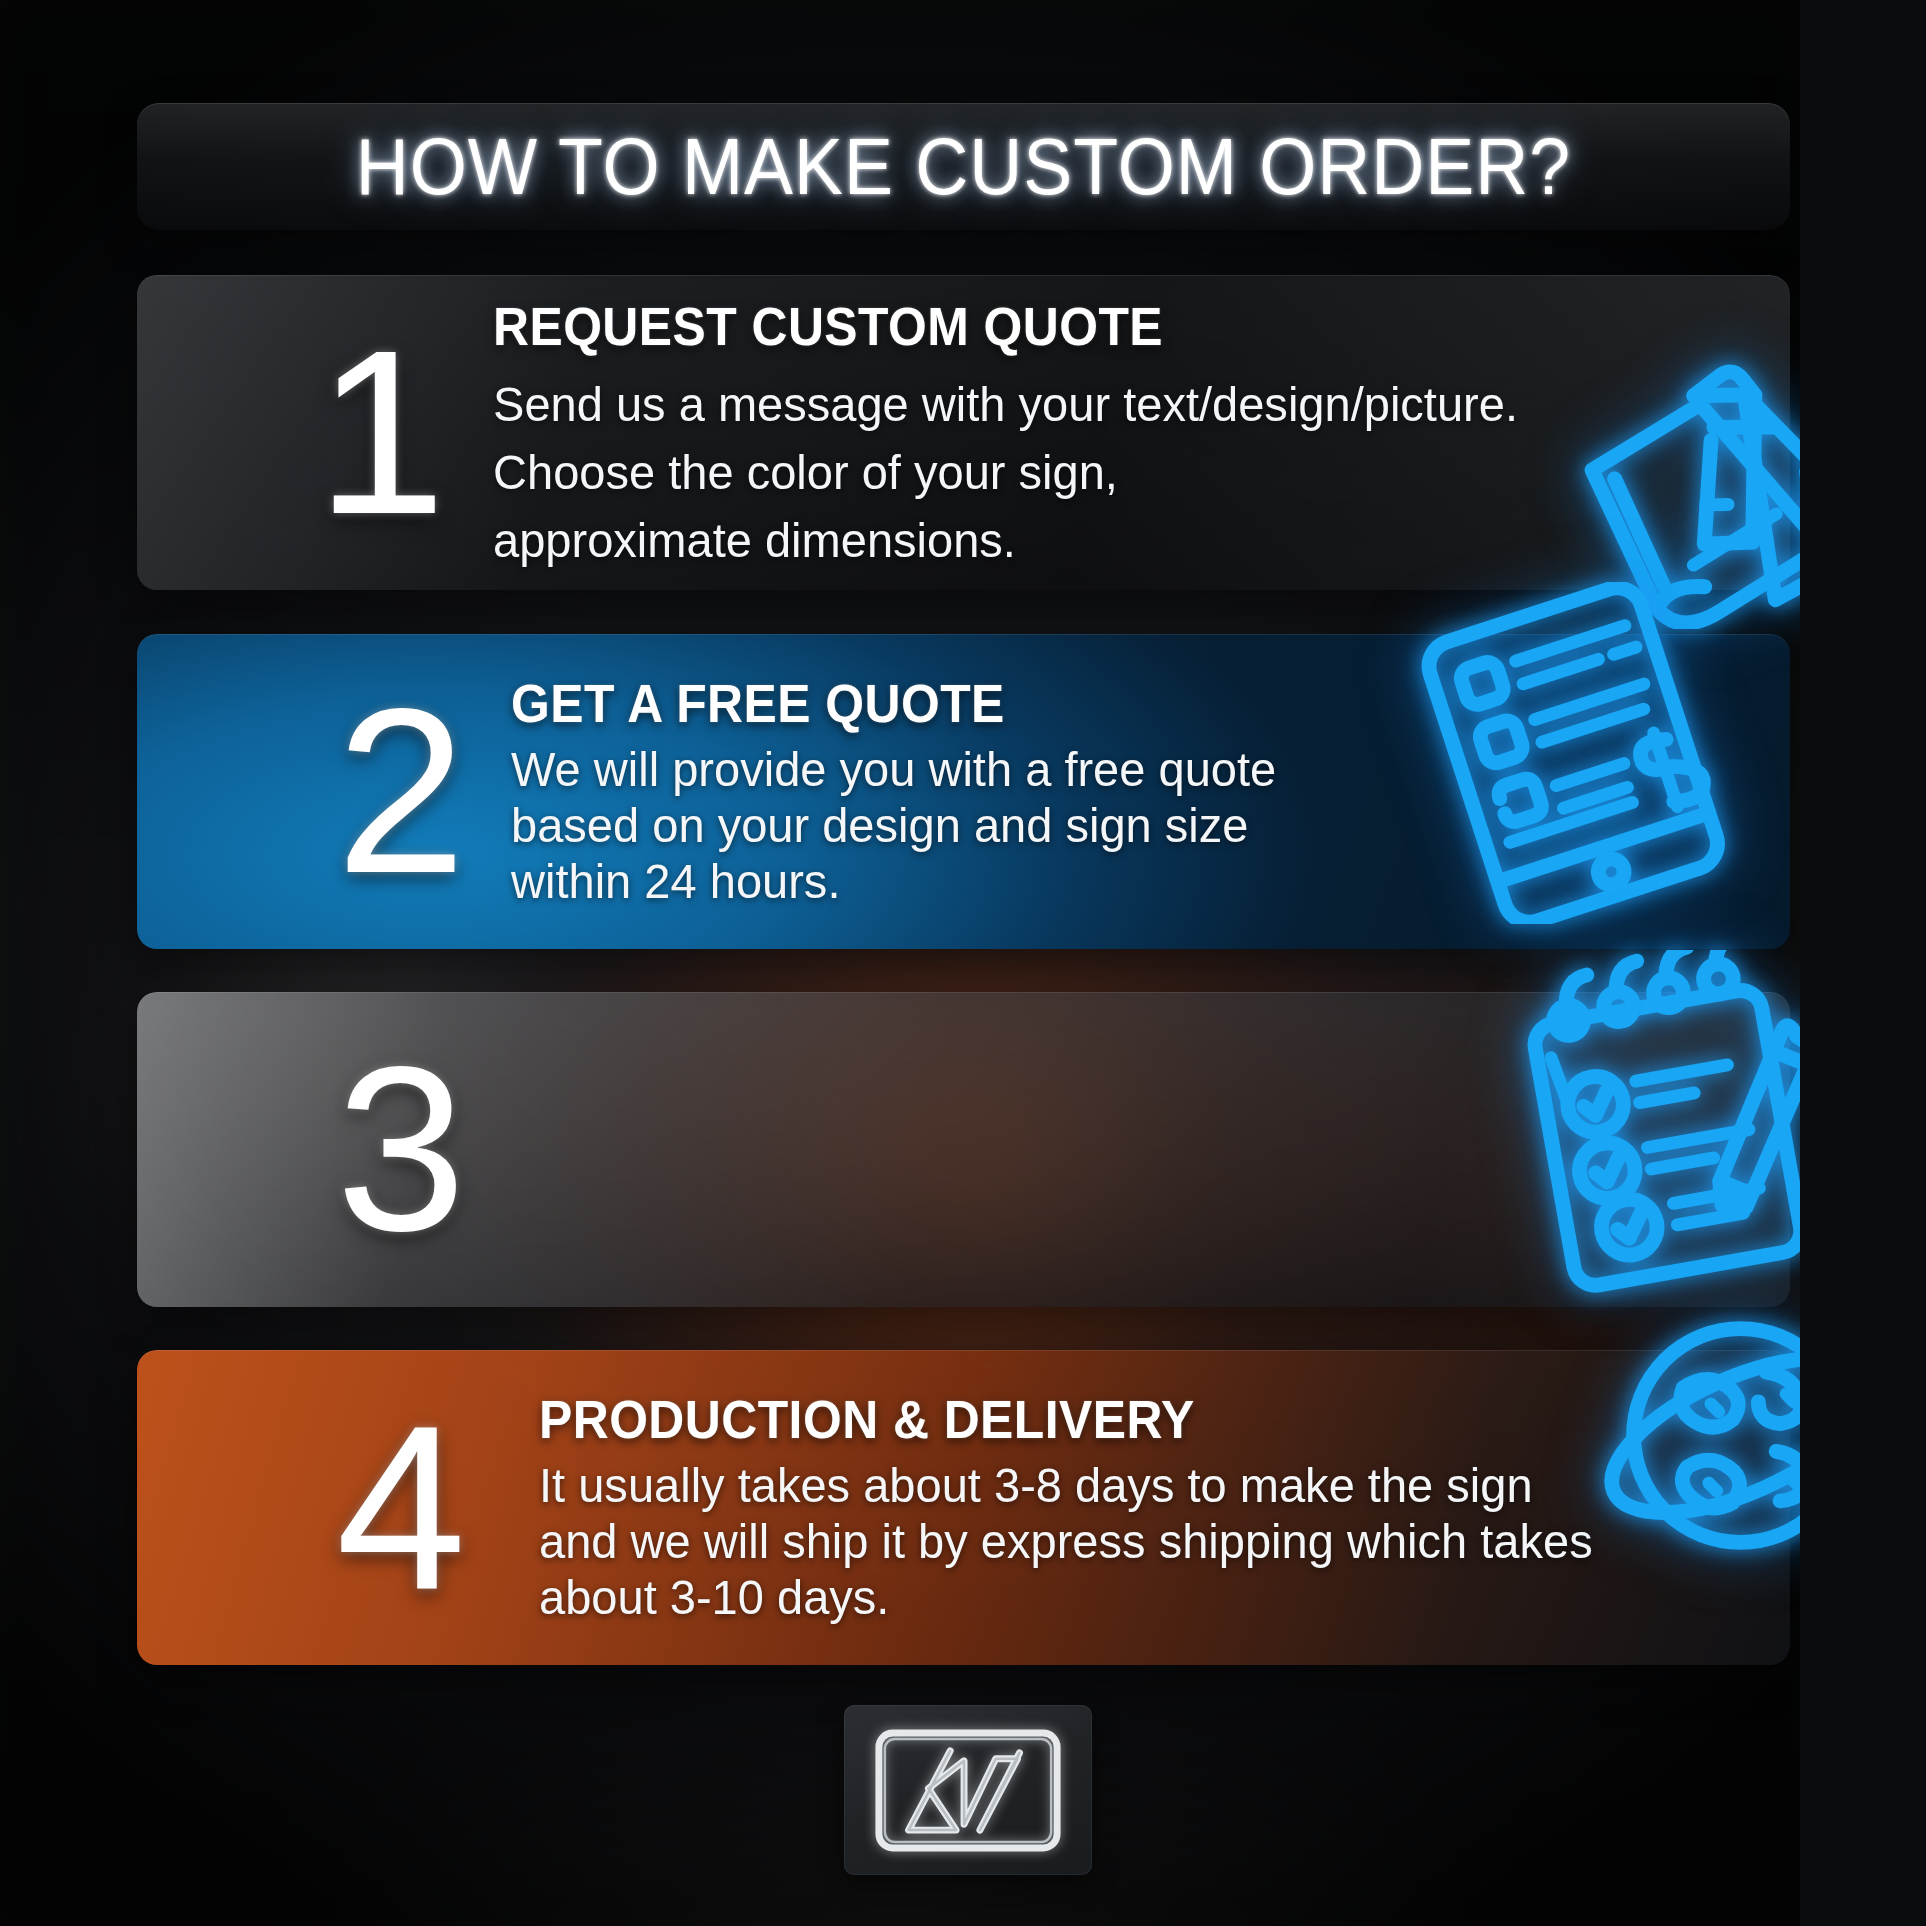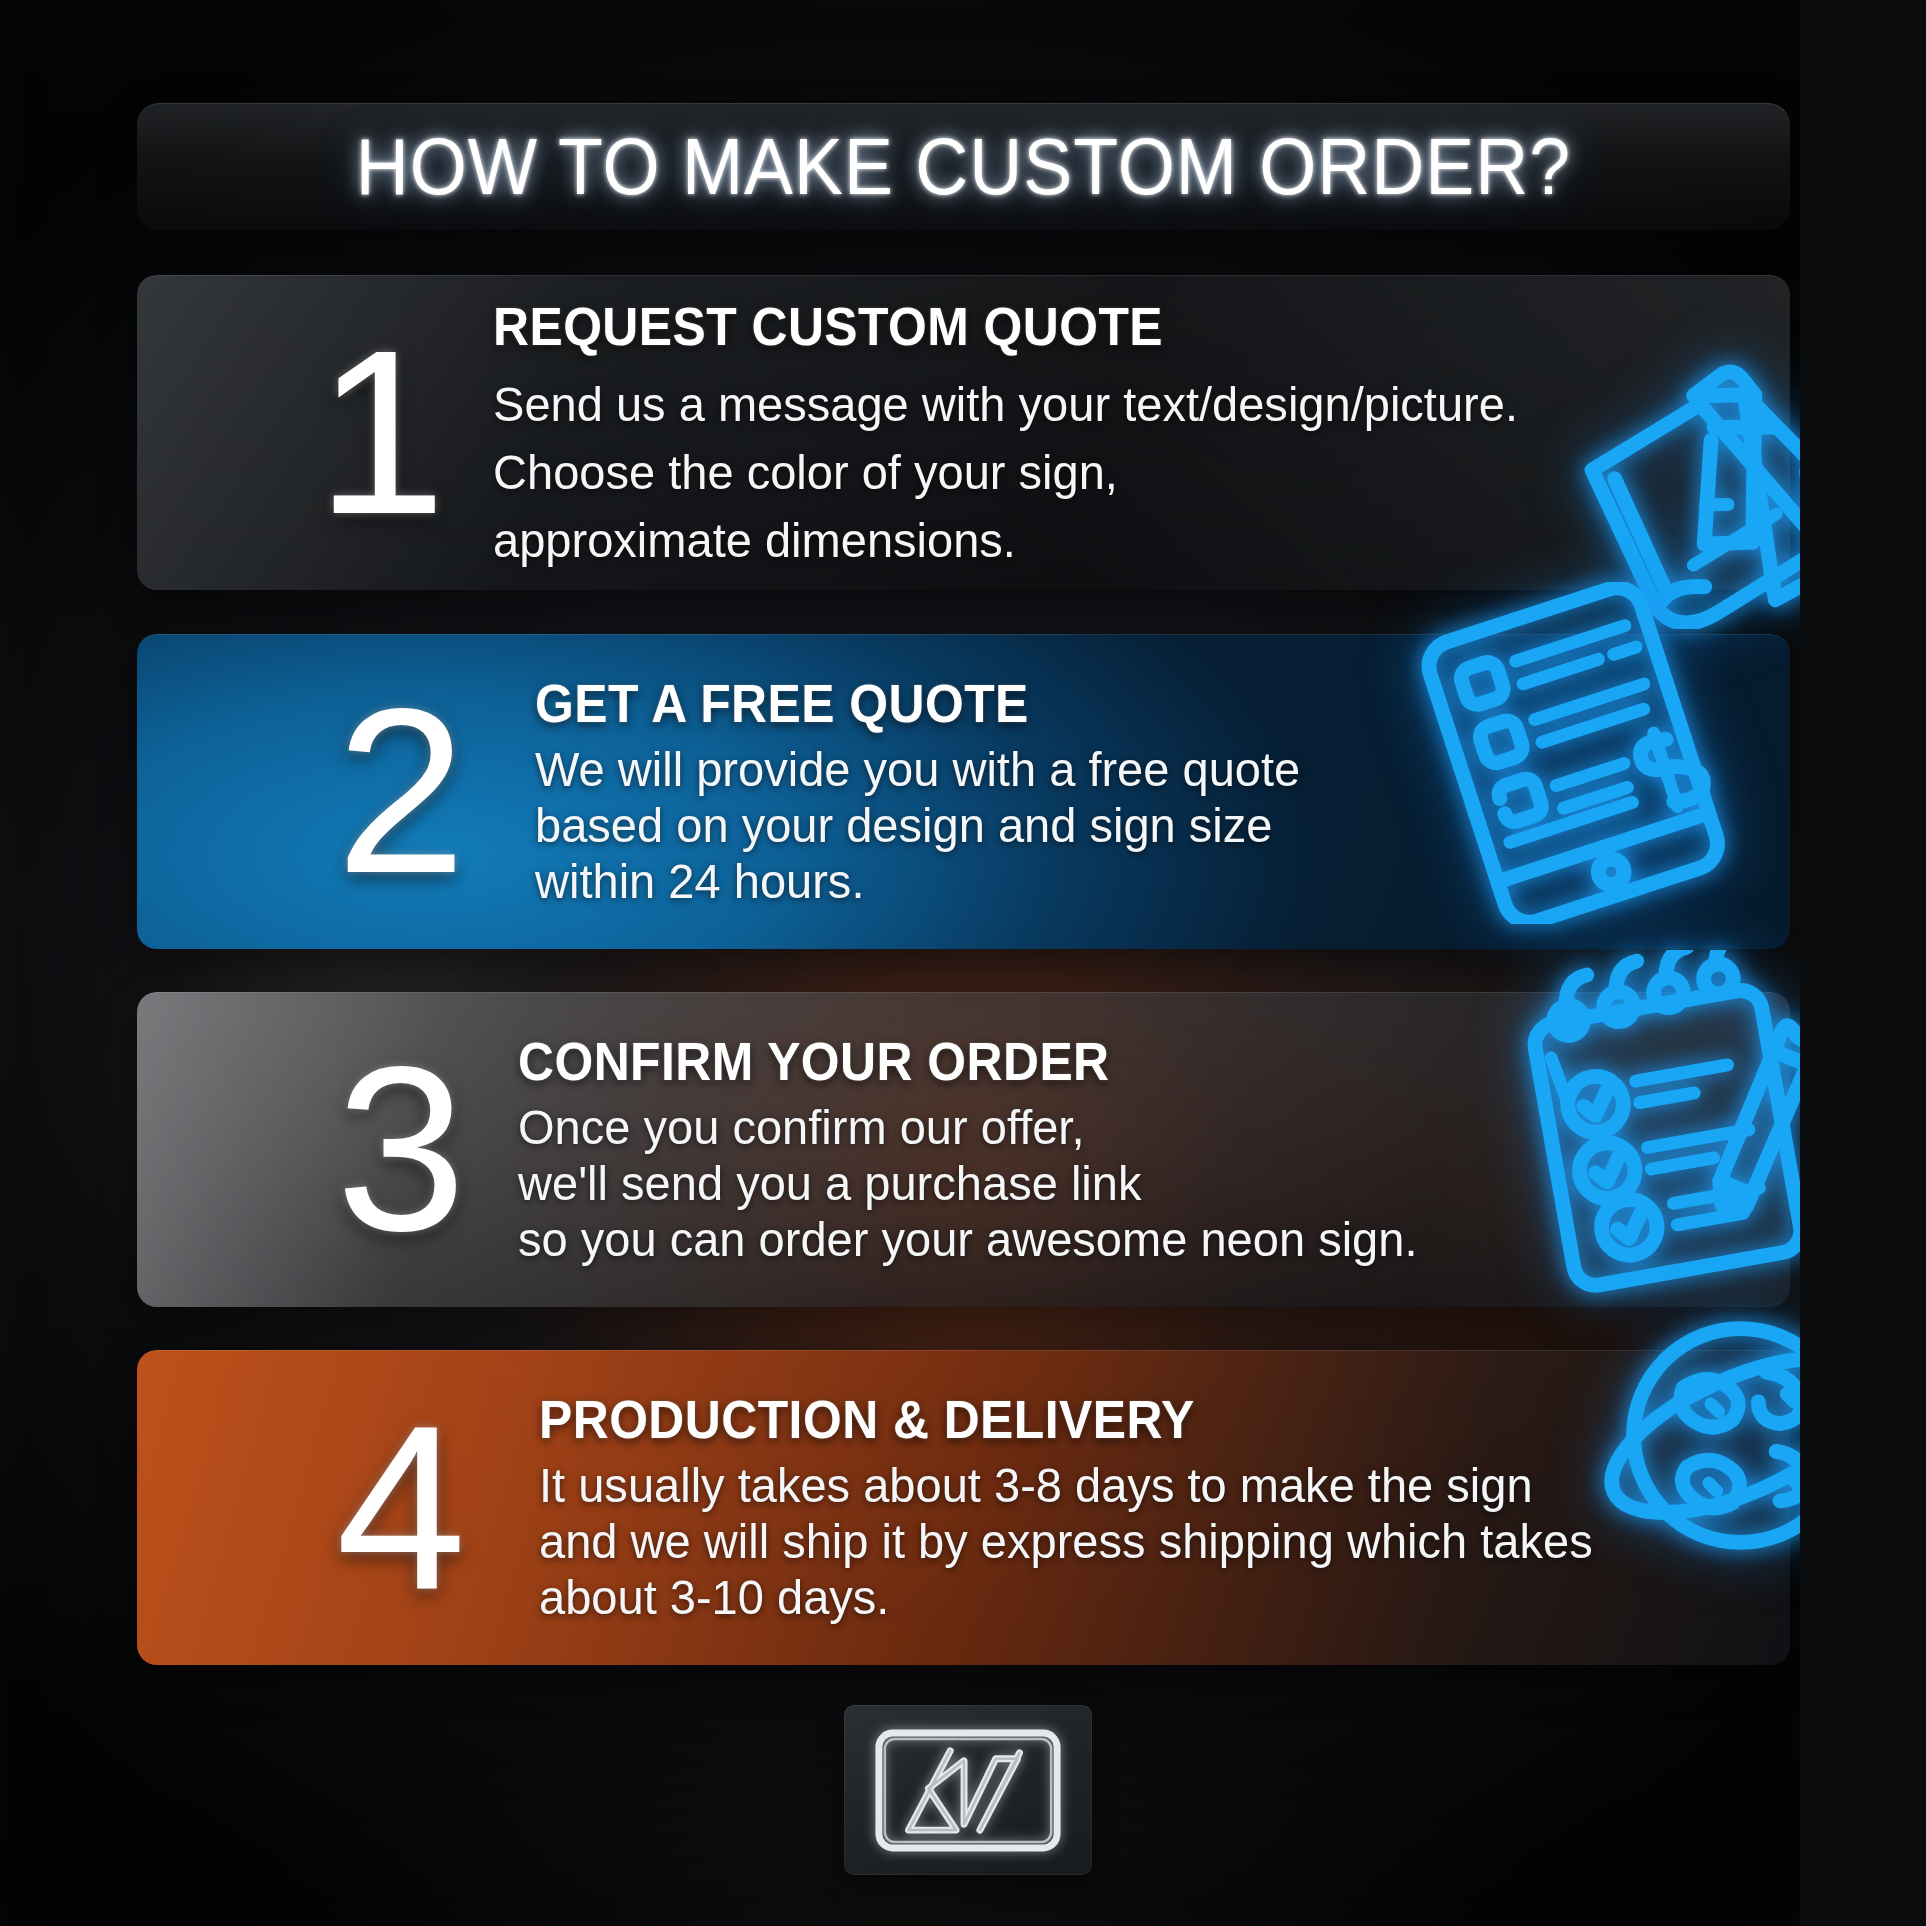--- a/index.html
+++ b/index.html
@@ -99,21 +99,21 @@
     margin-bottom:8px;white-space:nowrap;
   }
   .body-line{
     font-size:49px;font-weight:300;color:#f4f6f8;line-height:1.14;
     transform:scaleX(.96);transform-origin:left center;
     text-shadow:0 2px 8px rgba(0,0,0,.6);
     white-space:nowrap;
   }
   .card1 .txt{left:356px;gap:12px;}
   .card1 .num{left:158px;width:168px;}
-  .card2 .txt{left:398px;}
+  .card2 .txt{left:374px;}
   .card2 .num{left:168px;width:188px;}
   .card3 .txt{left:381px;}
   .card3 .num{left:168px;width:188px;}
   .card4 .txt{left:384px;margin-left:18px;}
   .card4 .num{left:168px;width:188px;}
 
   
   .icon{position:absolute;filter:drop-shadow(0 0 10px rgba(30,160,250,.85)) drop-shadow(0 0 26px rgba(20,130,220,.55));}
   .icon svg{display:block;}
   .ico-stroke{fill:none;stroke:#18a6f5;stroke-width:15;stroke-linecap:round;stroke-linejoin:round;}
@@ -170,26 +170,20 @@
         <div class="head">GET A FREE QUOTE</div>
         <div class="body-line">We will provide you with a free quote</div>
         <div class="body-line">based on your design and sign size</div>
         <div class="body-line">within 24 hours.</div>
       </div>
     </div>
 
     <div class="card card3">
       <div class="card-inner"></div>
       <div class="num">3</div>
-      <div class="txt">
-        <div class="head">CONFIRM YOUR ORDER</div>
-        <div class="body-line">Once you confirm our offer,</div>
-        <div class="body-line">we'll send you a purchase link</div>
-        <div class="body-line">so you can order your awesome neon sign.</div>
-      </div>
     </div>
 
     <div class="card card4">
       <div class="card-inner"></div>
       <div class="num">4</div>
       <div class="txt">
         <div class="head">PRODUCTION &amp; DELIVERY</div>
         <div class="body-line">It usually takes about 3-8 days to make the sign</div>
         <div class="body-line">and we will ship it by express shipping which takes</div>
         <div class="body-line">about 3-10 days.</div>

